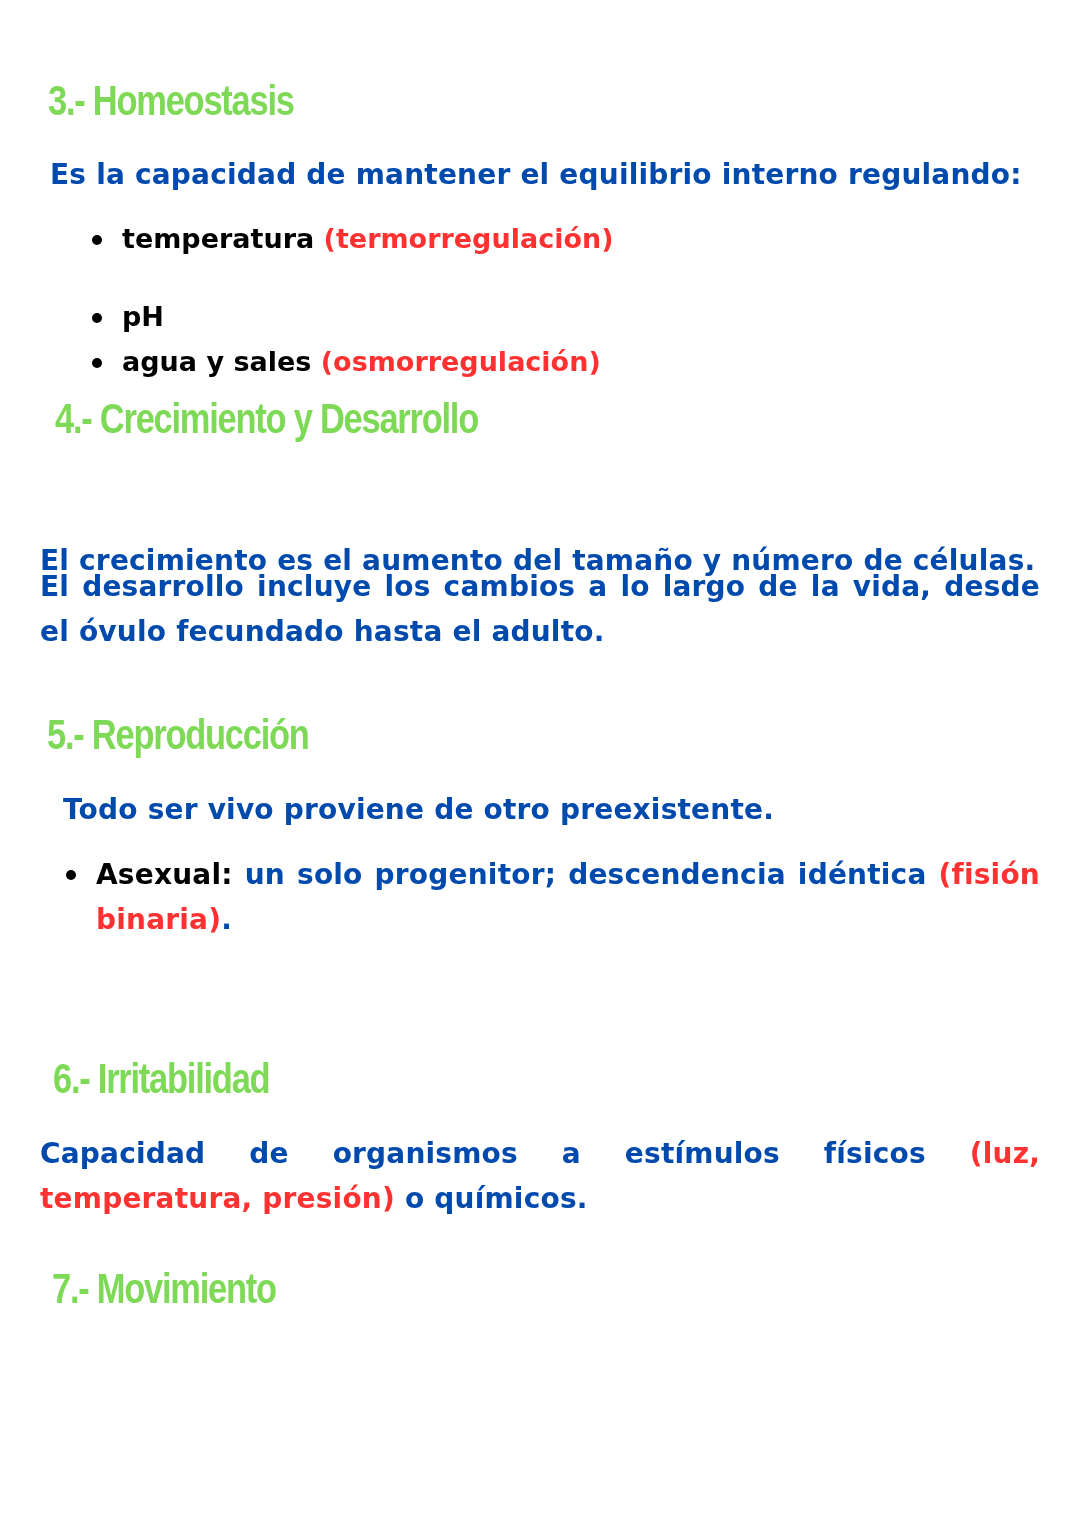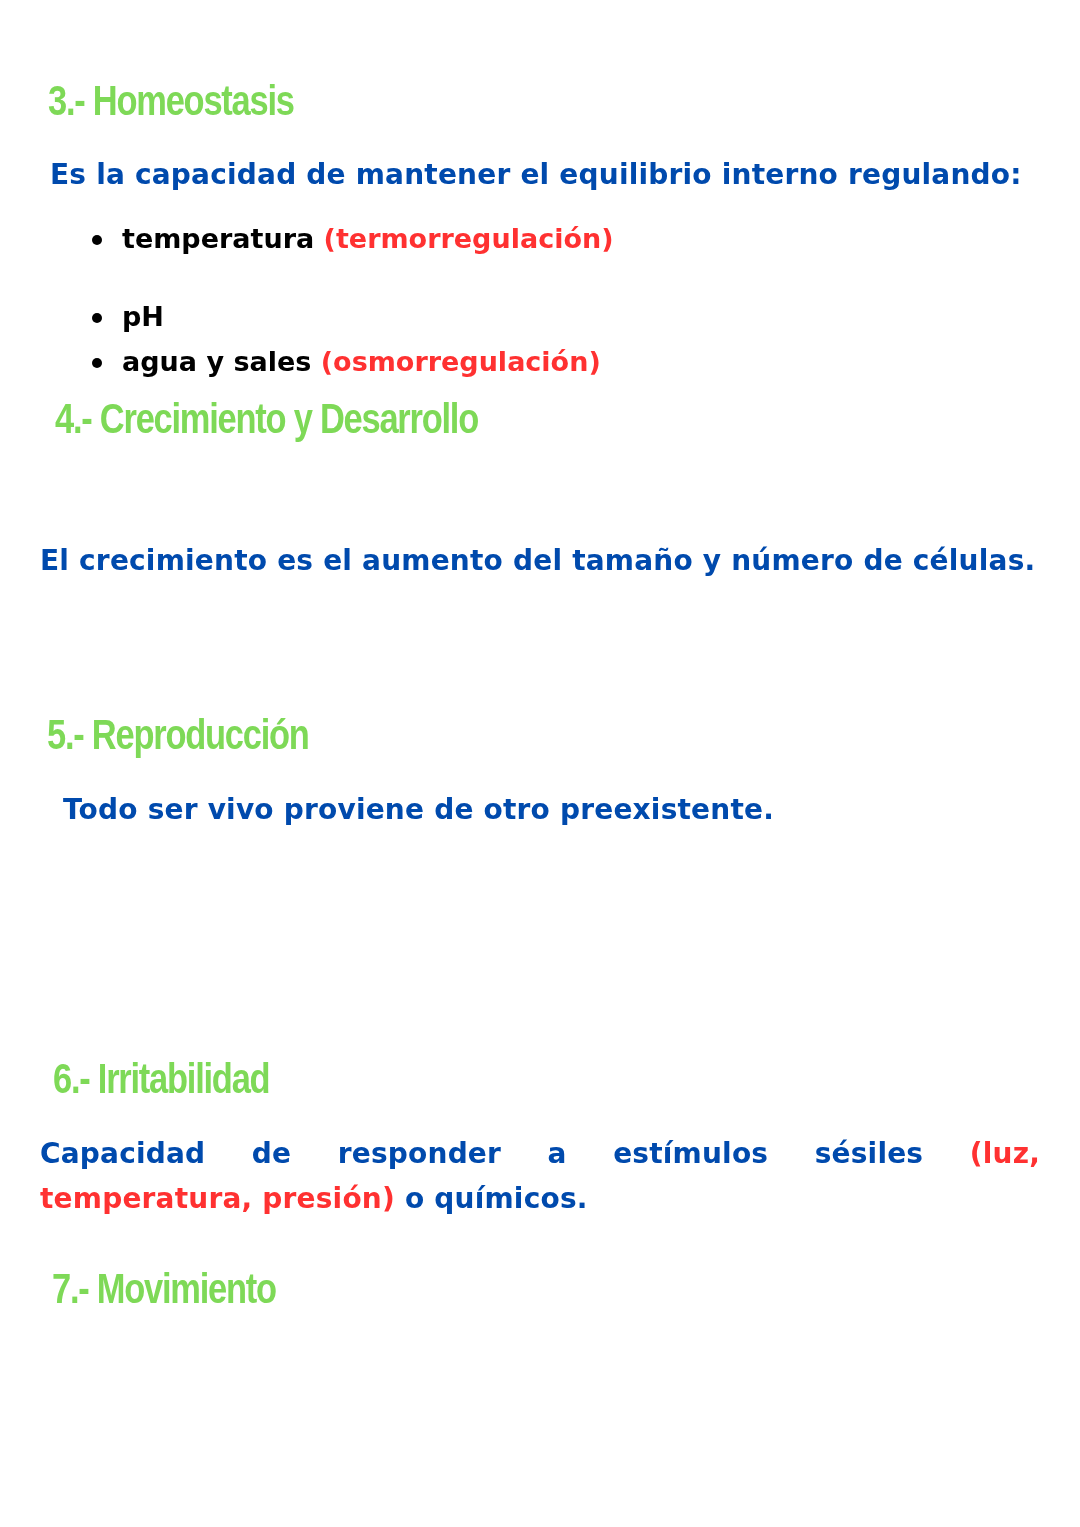--- a/index.html
+++ b/index.html
@@ -67,24 +67,29 @@
     </li>
     <li style="height:45px; line-height:42px;">
       <span class="dot" style="left:0; top:17px;"></span>
       <span style="margin-left:30px;margin-top:19px;" class="black">agua y sales</span>
       <span class="red">(</span><span class="red">osmorregulación</span><span class="red">)</span>
     </li>
   </ul>
 
   <h2 class="heading" style="left:55px; top:398px;">4.- Crecimiento y Desarrollo</h2>
   <p class="para" style="left:40px; top:490px; width:1000px;margin-top:48px;">El crecimiento es el aumento del tamaño y número de células.</p>
+  <p class="para justify" style="left:40px; top:564px; width:1000px;">El desarrollo incluye los cambios a lo largo de la vida, desde el óvulo fecundado hasta el adulto.</p>
 
   <h2 class="heading" style="left:47px; top:714px;">5.- Reproducción</h2>
   <p class="para" style="left:40px; top:787px; width:1000px;margin-left:23px;">Todo ser vivo proviene de otro preexistente.</p>
 
+  <div style="position:absolute; left:66px; top:852px; width:974px;">
+    <span class="dot" style="left:0; top:18px;"></span>
+    <p class="para justify" style="position:relative; left:30px; top:0; width:944px;"><span class="black">Asexual:</span> <span>un solo progenitor; descendencia idéntica</span> <span class="red">(fisión binaria)</span><span>.</span></p>
+  </div>
 
 
   <h2 class="heading" style="left:53px; top:1058px;">6.- Irritabilidad</h2>
-  <p class="para justify" style="left:40px; top:1131px; width:1000px;"><span>Capacidad de responder a estímulos sésiles</span> <span class="red">(luz, temperatura, presión)</span> <span>o químicos.</span></p>
+  <p class="para justify" style="left:40px; top:1131px; width:1000px;"><span>Capacidad de organismos a estímulos físicos</span> <span class="red">(luz, temperatura, presión)</span> <span>o químicos.</span></p>
 
   <h2 class="heading" style="left:52px; top:1268px;">7.- Movimiento</h2>
 
 </div>
 
 </body></html>

